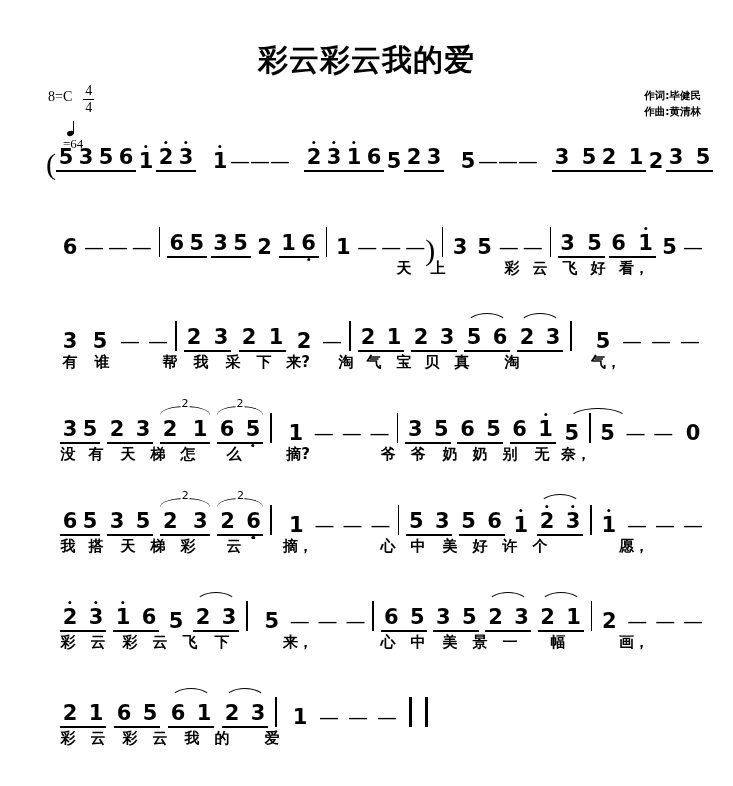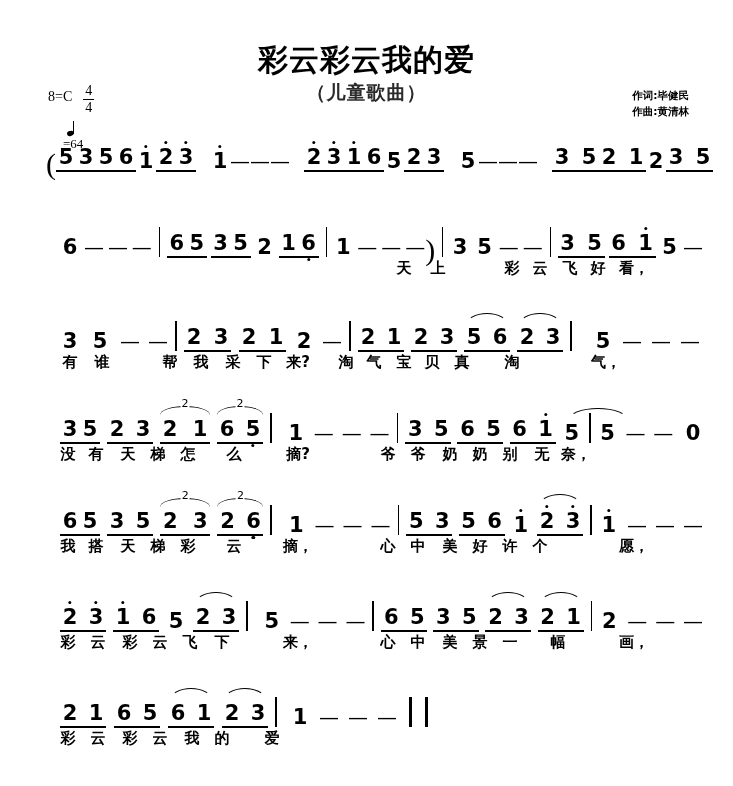--- a/index.html
+++ b/index.html
@@ -38,21 +38,21 @@
   .song-subtitle {
     font-family: "DejaVu Sans", "Liberation Sans", sans-serif;
     font-size: 19px;
     font-weight: bold;
     color: #2a2a2a;
     margin-top: 4px;
     letter-spacing: 1px;
   }
   .credits {
     position: absolute;
-    right: 44px;
+    right: 32px;
     top: 88px;
     text-align: left;
     font-family: "DejaVu Sans", "Liberation Sans", sans-serif;
     font-size: 10.5px;
     font-weight: bold;
     line-height: 1.5;
   }
 
   
   .meta-block {
@@ -284,21 +284,20 @@
   }
   .cut-off { overflow: hidden; }
 </style>
 </head>
 <body>
 
 <div class="sheet-header">
 
   <div class="title-block">
     <div class="song-title">彩云彩云我的爱</div>
-    <div class="song-subtitle">（儿童歌曲）</div>
   </div>
 
   <div class="credits">
     <div>作词:毕健民</div>
     <div>作曲:黄清林</div>
   </div>
 
   <div class="meta-block">
     <div class="meta-row-1">
       <span class="key-sig">8=C</span>

